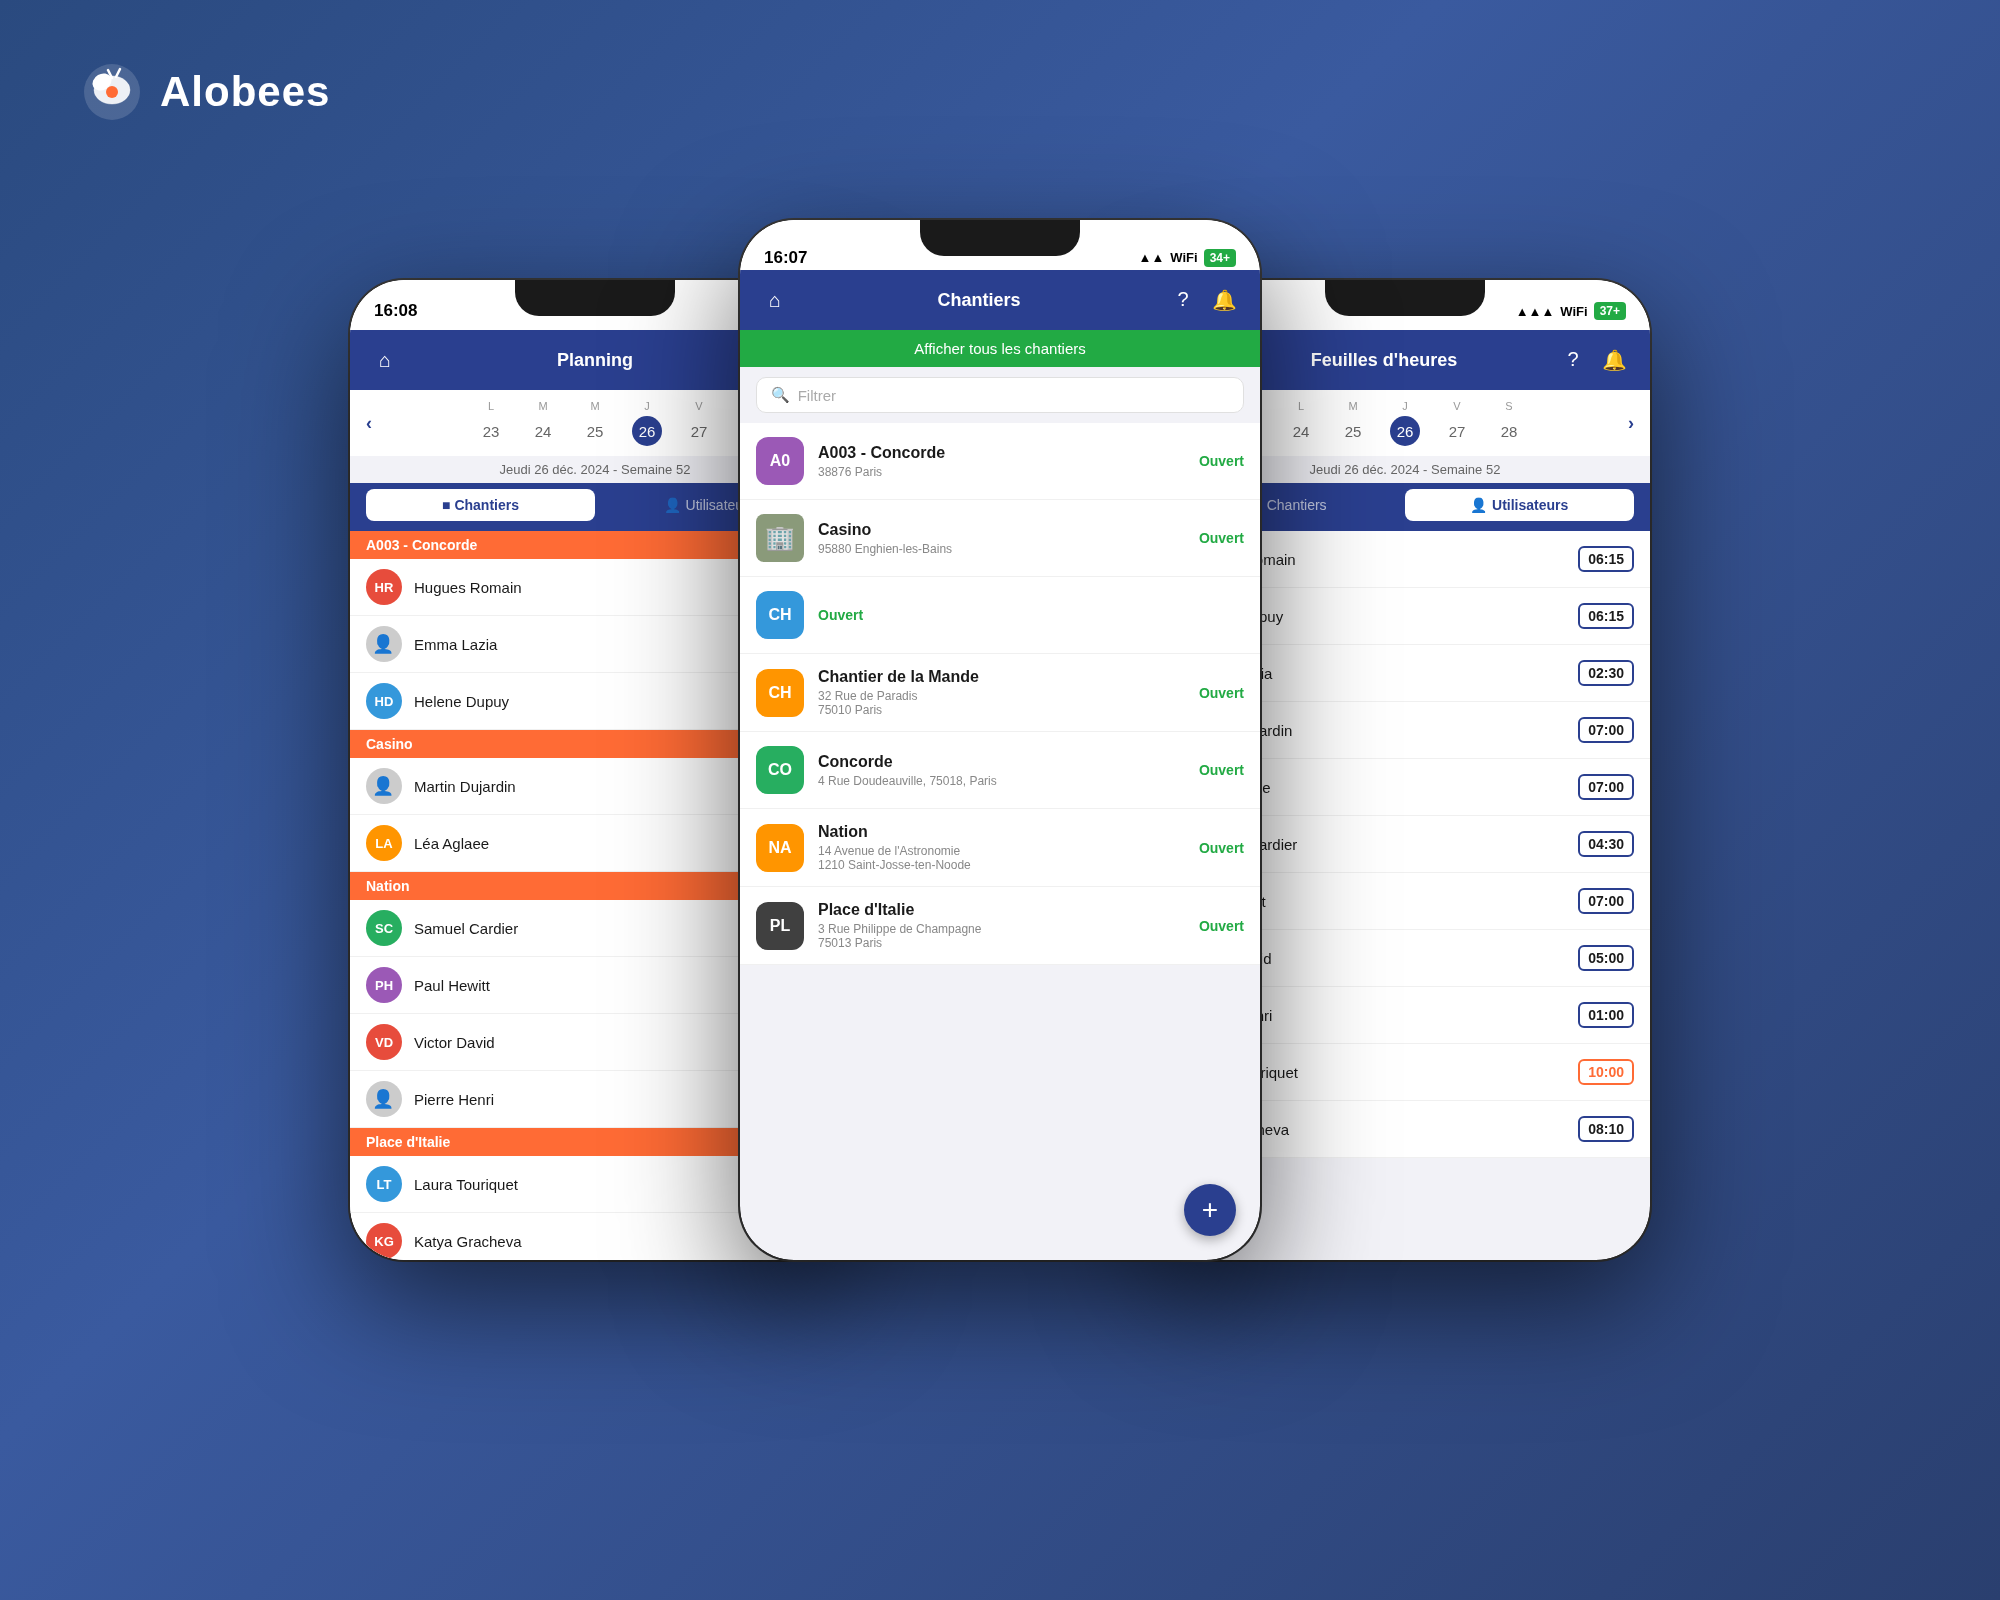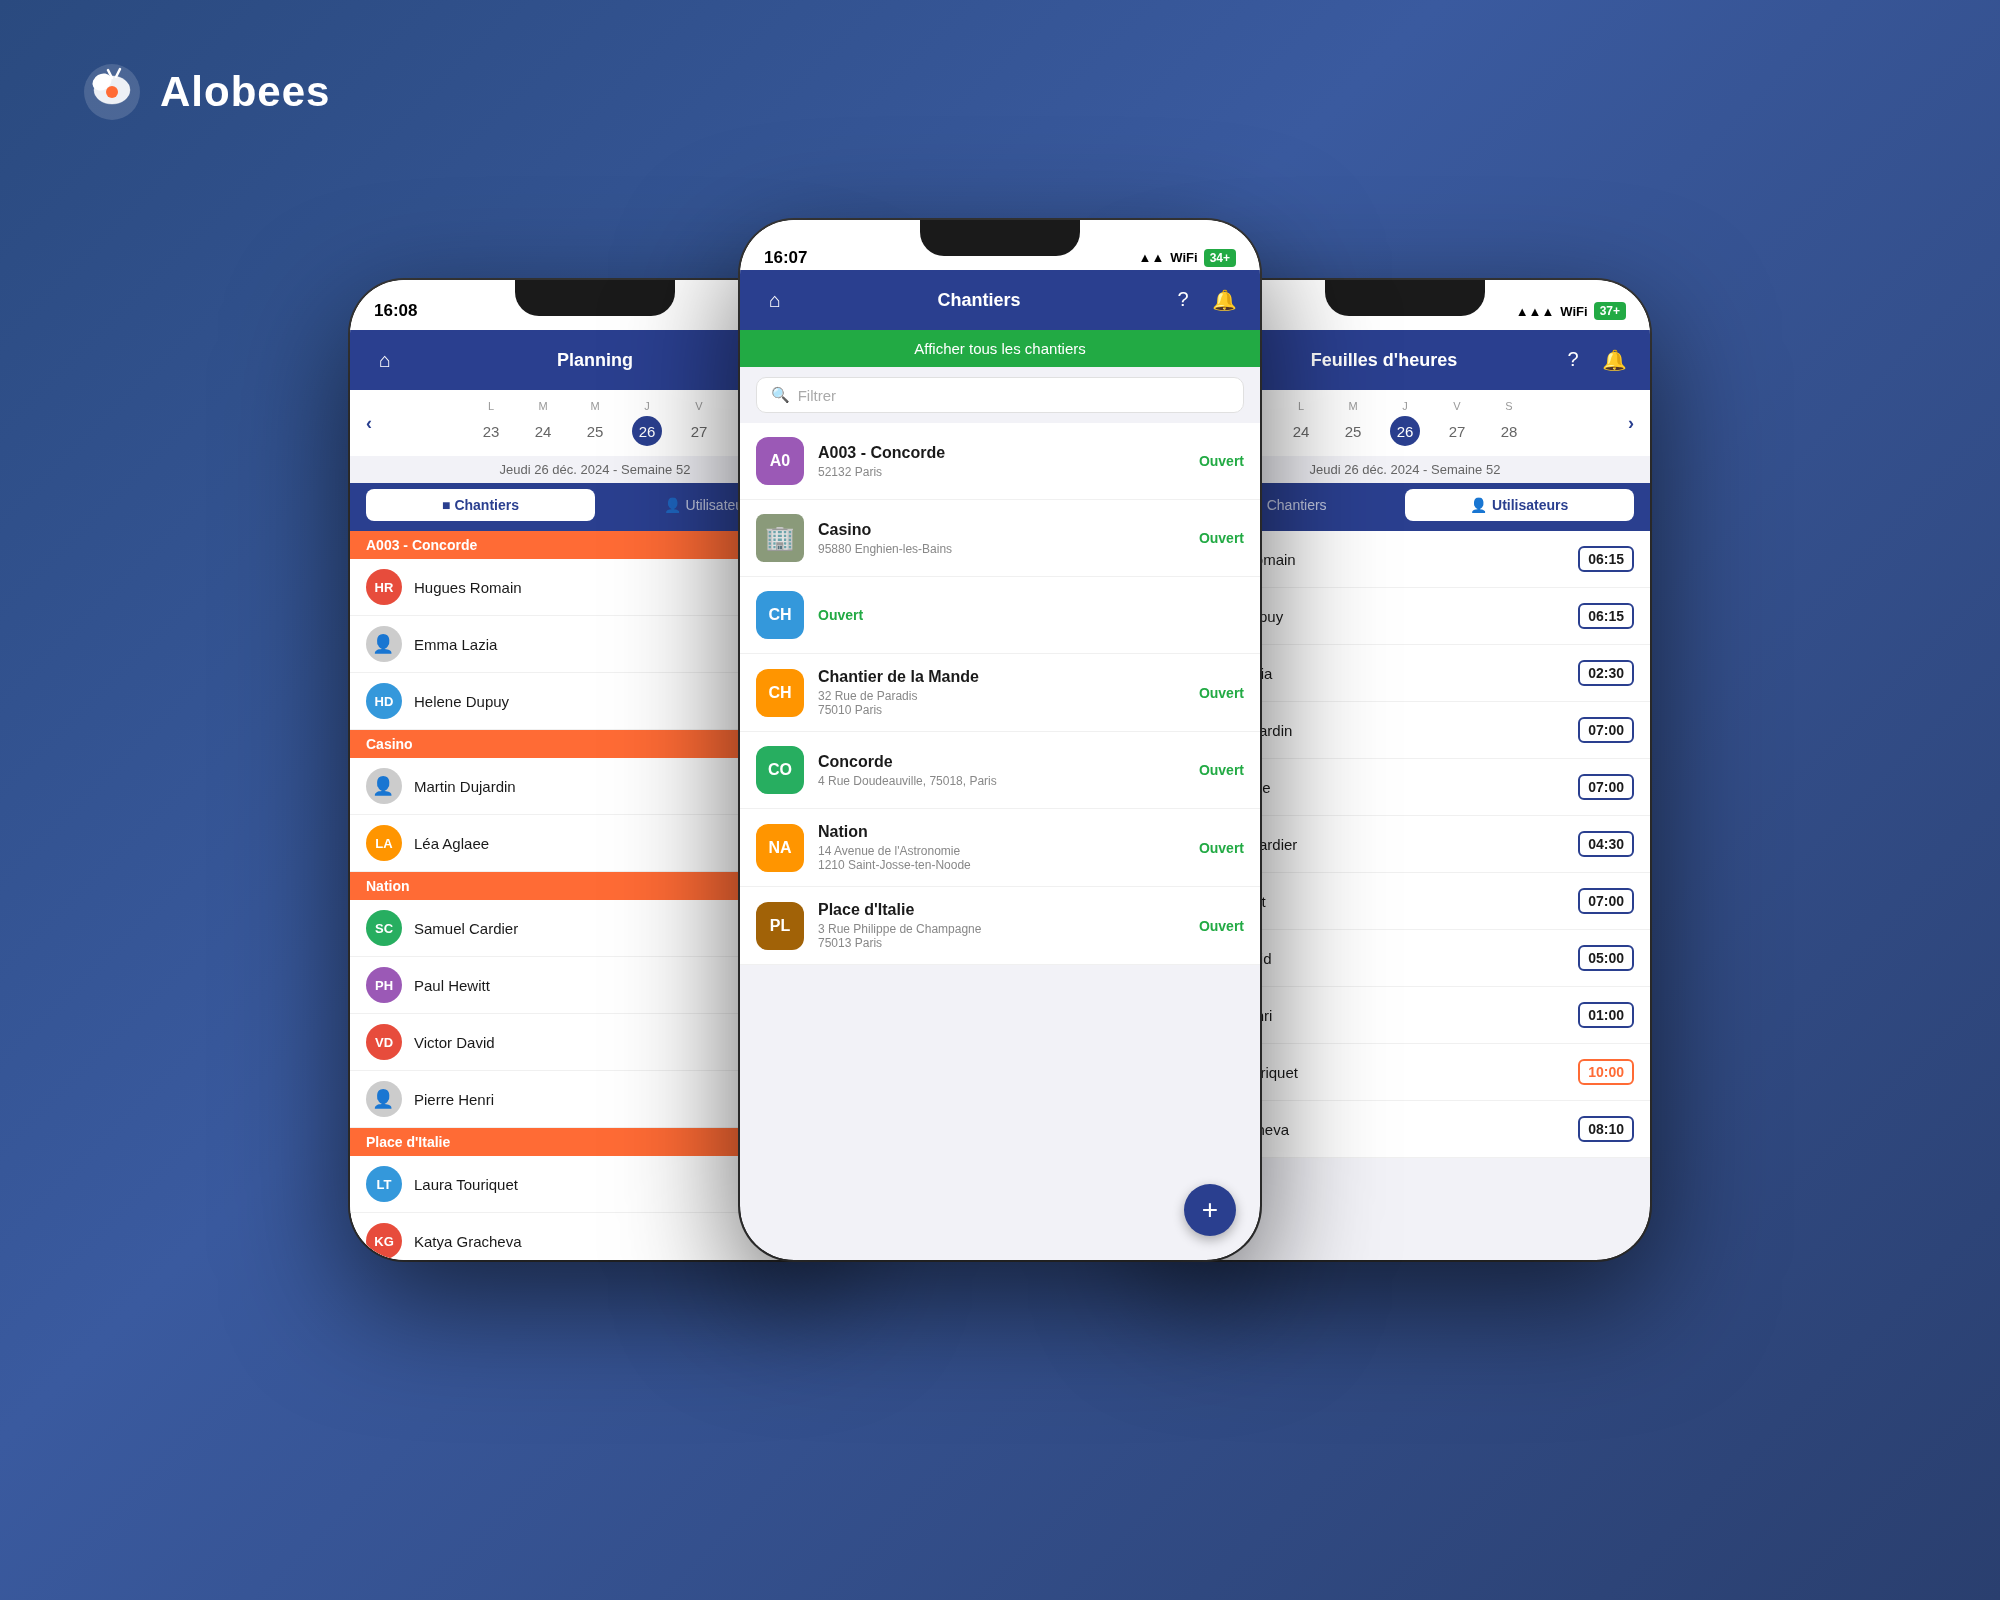--- a/index.html
+++ b/index.html
@@ -541,21 +541,21 @@
           <span style="color:#aaa">Filtrer</span>
         </div>
       </div>
 
       <div class="scroll-content">
 
         <div class="chantier-row">
           <div class="chantier-icon" style="background:#9b59b6">A0</div>
           <div class="chantier-info">
             <div class="chantier-name">A003 - Concorde</div>
-            <div class="chantier-addr">52132 Paris</div>
+            <div class="chantier-addr">38876 Paris</div>
           </div>
           <span class="chantier-status">Ouvert</span>
         </div>
 
         <div class="chantier-row">
           <div class="chantier-photo" style="background:#8a9a7a;">
             <span style="font-size:24px">🏢</span>
           </div>
           <div class="chantier-info">
             <div class="chantier-name">Casino</div>
@@ -590,21 +590,21 @@
         <div class="chantier-row">
           <div class="chantier-icon" style="background:#ff9500">NA</div>
           <div class="chantier-info">
             <div class="chantier-name">Nation</div>
             <div class="chantier-addr">14 Avenue de l'Astronomie<br>1210 Saint-Josse-ten-Noode</div>
           </div>
           <span class="chantier-status">Ouvert</span>
         </div>
 
         <div class="chantier-row">
-          <div class="chantier-icon" style="background:#a16207">PL</div>
+          <div class="chantier-icon" style="background:#404040">PL</div>
           <div class="chantier-info">
             <div class="chantier-name">Place d'Italie</div>
             <div class="chantier-addr">3 Rue Philippe de Champagne<br>75013 Paris</div>
           </div>
           <span class="chantier-status">Ouvert</span>
         </div>
 
       </div>
 
       <div class="fab">+</div>

